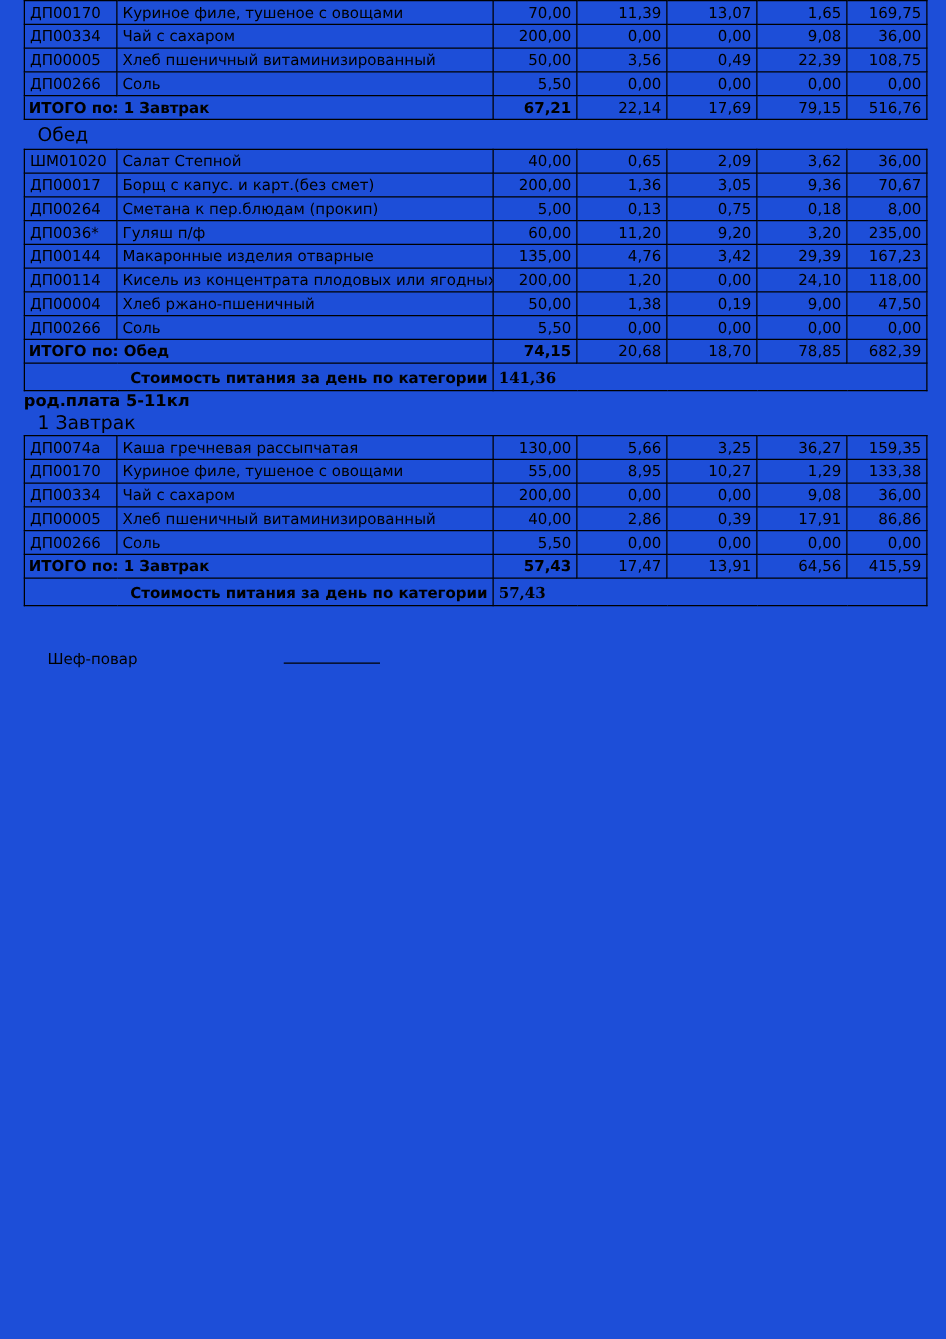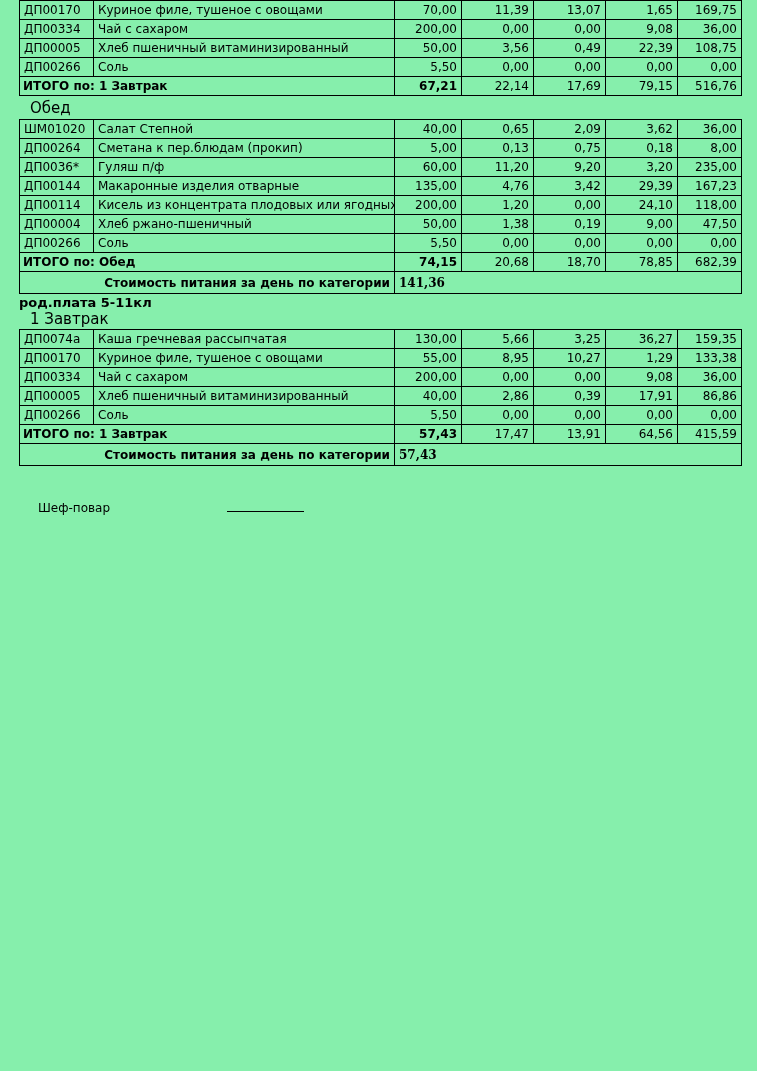--- a/index.html
+++ b/index.html
@@ -1,21 +1,21 @@
 <!DOCTYPE html>
 <html><head>
 <meta charset="utf-8">
 <style>
   * { box-sizing: border-box; margin: 0; padding: 0; }
   html, body { background: #ffffff; }
   .page {
     position: relative;
     width: 757px;
     height: 1071px;
-    background: #86efac;
+    background: #1d4ed8;
     color: #000000;
     font-family: "DejaVu Sans", "Liberation Sans", sans-serif;
     overflow: hidden;
   }
   .content {
     position: absolute;
     left: 19px;
     top: 0;
     width: 722px;
   }
@@ -162,20 +162,29 @@
           <tr>
             <td class="c0">ШМ01020</td>
             <td class="c1">Салат Степной</td>
             <td class="c2">40,00</td>
             <td class="c3">0,65</td>
             <td class="c4">2,09</td>
             <td class="c5">3,62</td>
             <td class="c6">36,00</td>
           </tr>
           <tr>
+            <td class="c0">ДП00017</td>
+            <td class="c1">Борщ с капус. и карт.(без смет)</td>
+            <td class="c2">200,00</td>
+            <td class="c3">1,36</td>
+            <td class="c4">3,05</td>
+            <td class="c5">9,36</td>
+            <td class="c6">70,67</td>
+          </tr>
+          <tr>
             <td class="c0">ДП00264</td>
             <td class="c1">Сметана к пер.блюдам (прокип)</td>
             <td class="c2">5,00</td>
             <td class="c3">0,13</td>
             <td class="c4">0,75</td>
             <td class="c5">0,18</td>
             <td class="c6">8,00</td>
           </tr>
           <tr>
             <td class="c0">ДП0036*</td>

